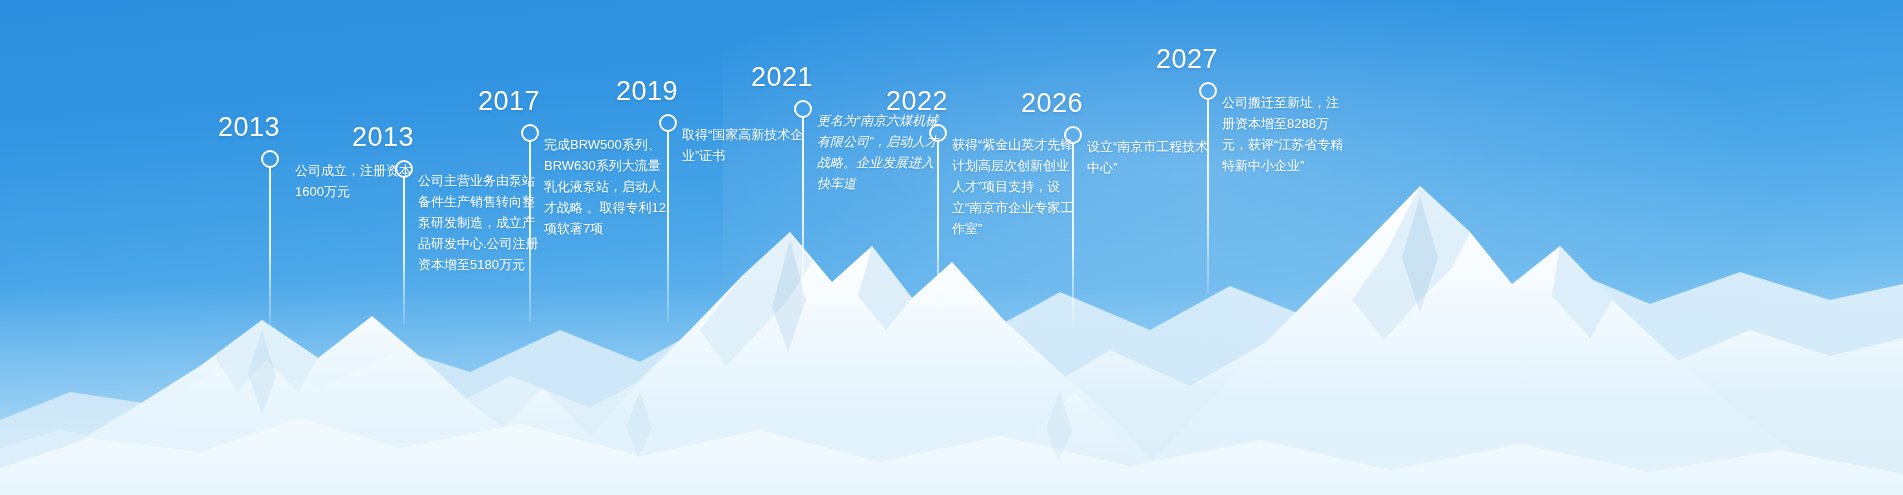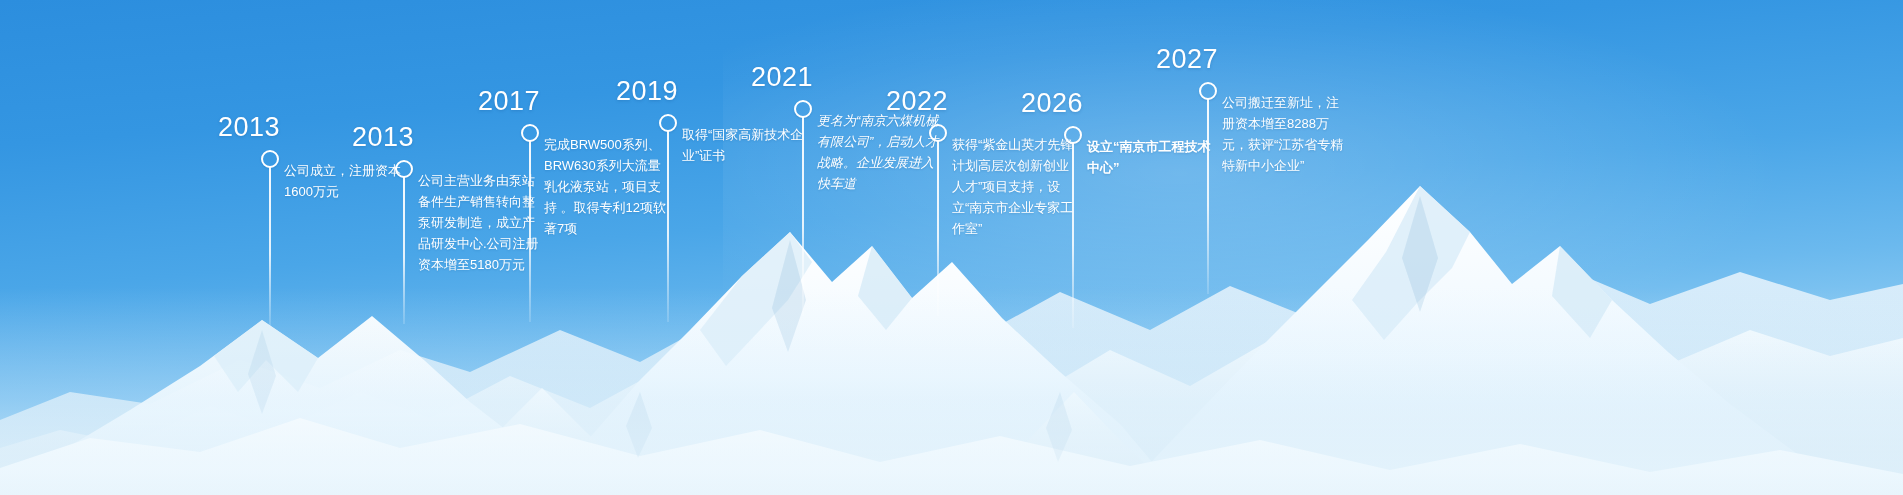--- a/index.html
+++ b/index.html
@@ -161,35 +161,35 @@
   </svg>
 
   <div class="haze"></div>
 
   <div class="timeline">
 
     <div class="milestone" style="left:270px; top:112px;">
       <div class="year">2013</div>
       <div class="dot"></div>
       <div class="stem" style="height:160px;"></div>
-      <div class="desc" style="width:128px;">公司成立，注册资本1600万元</div>
+      <div class="desc" style="width:128px;margin-left:11px;">公司成立，注册资本1600万元</div>
     </div>
 
     <div class="milestone" style="left:404px; top:122px;">
       <div class="year">2013</div>
       <div class="dot"></div>
       <div class="stem" style="height:148px;"></div>
       <div class="desc" style="width:124px;">公司主营业务由泵站备件生产销售转向整泵研发制造，成立产品研发中心.公司注册资本增至5180万元</div>
     </div>
 
     <div class="milestone" style="left:530px; top:86px;">
       <div class="year">2017</div>
       <div class="dot"></div>
       <div class="stem" style="height:182px;"></div>
-      <div class="desc" style="width:126px;">完成BRW500系列、BRW630系列大流量乳化液泵站，项目支持 。取得专利12项软著7项</div>
+      <div class="desc" style="width:126px;">完成BRW500系列、BRW630系列大流量乳化液泵站，启动人才战略 。取得专利12项软著7项</div>
     </div>
 
     <div class="milestone" style="left:668px; top:76px;">
       <div class="year">2019</div>
       <div class="dot"></div>
       <div class="stem" style="height:192px;"></div>
       <div class="desc" style="width:124px;">取得“国家高新技术企业”证书</div>
     </div>
 
     <div class="milestone" style="left:803px; top:62px;">
@@ -203,21 +203,21 @@
       <div class="year">2022</div>
       <div class="dot"></div>
       <div class="stem" style="height:176px;"></div>
       <div class="desc" style="width:124px;">获得“紫金山英才先锋计划高层次创新创业人才”项目支持，设立“南京市企业专家工作室”</div>
     </div>
 
     <div class="milestone" style="left:1073px; top:88px;">
       <div class="year">2026</div>
       <div class="dot"></div>
       <div class="stem" style="height:186px;"></div>
-      <div class="desc" style="width:128px;font-weight:bold;">设立“南京市工程技术中心”</div>
+      <div class="desc" style="width:128px;">设立“南京市工程技术中心”</div>
     </div>
 
     <div class="milestone" style="left:1208px; top:44px;">
       <div class="year">2027</div>
       <div class="dot"></div>
       <div class="stem" style="height:196px;"></div>
       <div class="desc" style="width:126px;">公司搬迁至新址，注册资本增至8288万元，获评“江苏省专精特新中小企业”</div>
     </div>
 
   </div>

